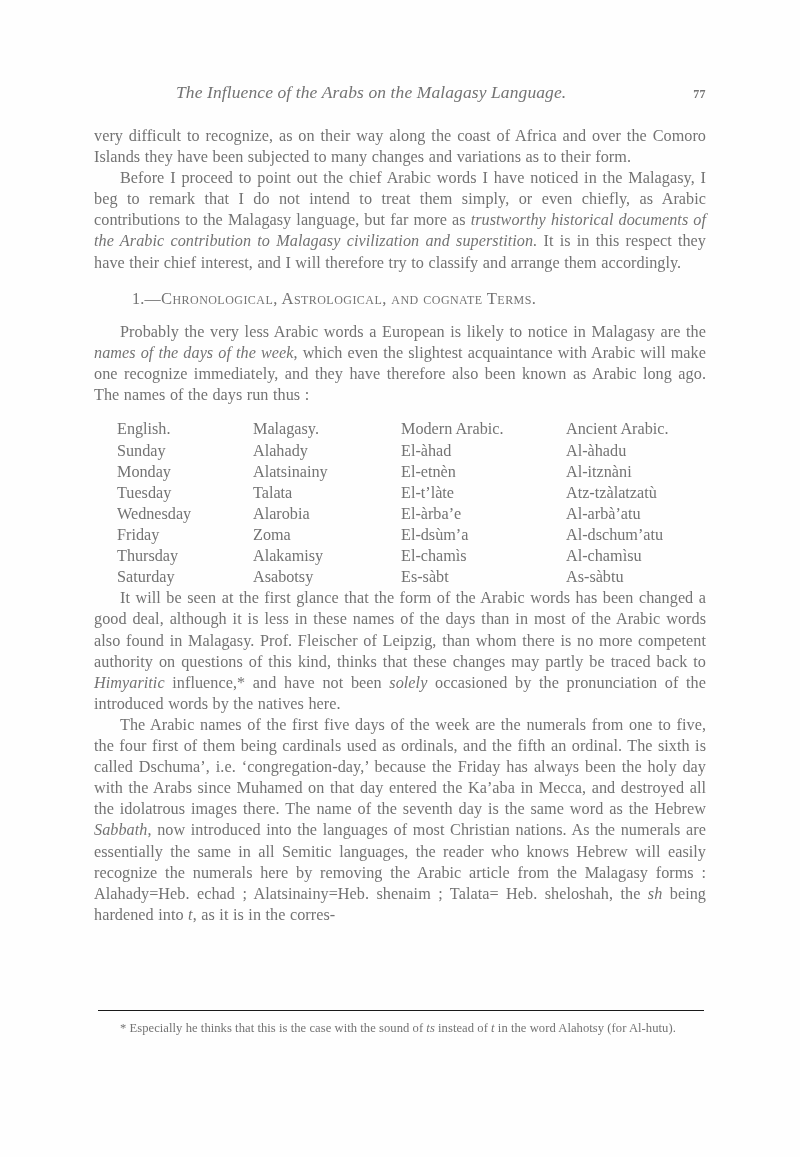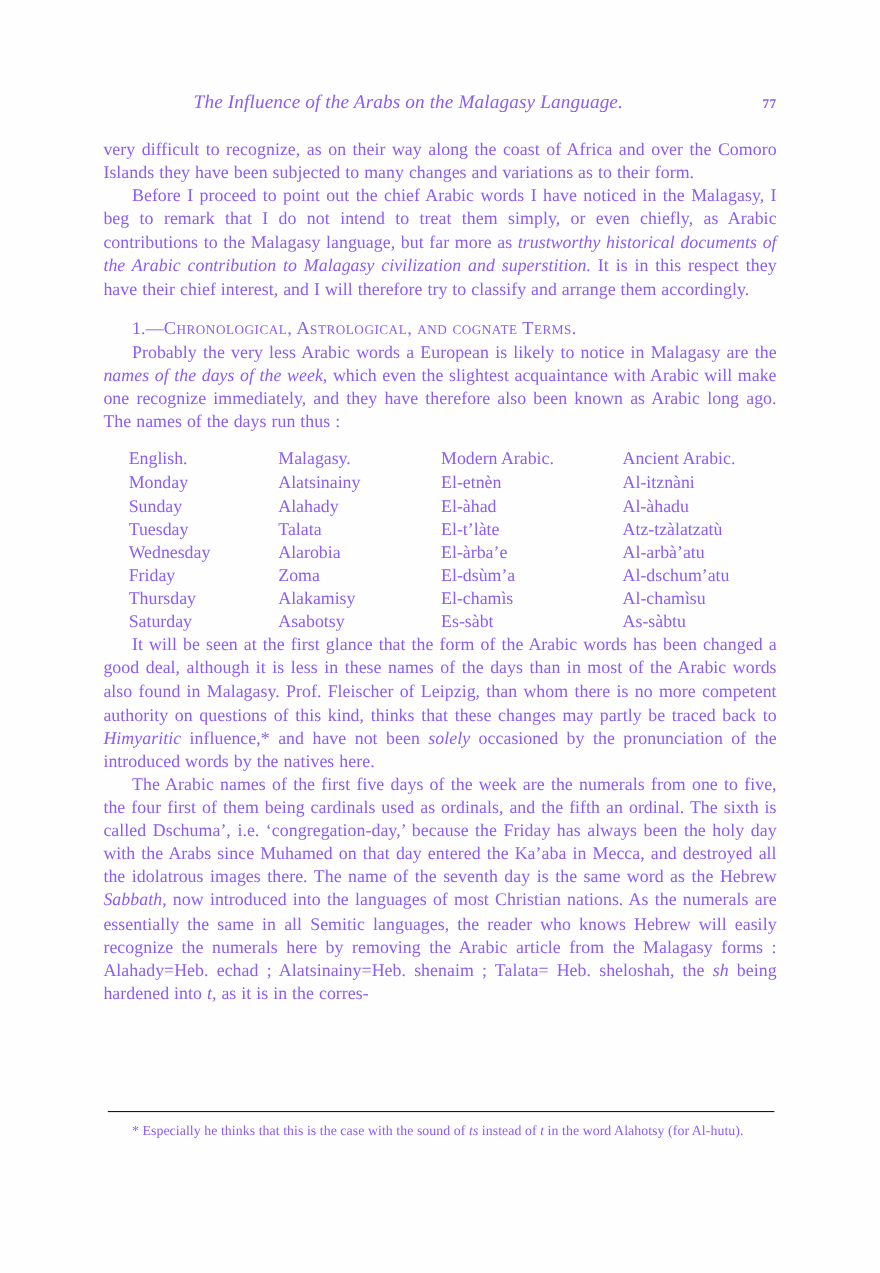--- a/index.html
+++ b/index.html
@@ -9,21 +9,21 @@
     background: #ffffff;
   }
   .page {
     position: relative;
     width: 800px;
     height: 1157px;
     background: #fefefe;
     margin: 0 auto;
     overflow: hidden;
     font-family: "Liberation Serif", "DejaVu Serif", serif;
-    color: #8b5cf6;
+    color: #737373;
     -webkit-font-smoothing: antialiased;
   }
 
   
   .runhead {
     position: absolute;
     left: 94px;
     top: 82px;
     width: 612px;
     height: 26px;
@@ -65,21 +65,21 @@
   p.para.indent {
     text-indent: 26px;
   }
   p.gap {
     margin-top: 0;
   }
   .it { font-style: italic; }
 
   
   .section-head {
-    margin: 0;
+    margin: 12px;
     margin-top: 14px;
     font-size: 16.2px;
     line-height: 21.1px;
     text-indent: 26px;
     letter-spacing: 0.2px;
   }
   .section-head .sc {
     font-variant: small-caps;
     font-size: 16.6px;
     letter-spacing: 0.45px;
@@ -172,32 +172,32 @@
       <thead>
         <tr>
           <th>English.</th>
           <th>Malagasy.</th>
           <th>Modern Arabic.</th>
           <th>Ancient Arabic.</th>
         </tr>
       </thead>
       <tbody>
         <tr>
+          <td>Sunday</td>
+          <td>Alahady</td>
+          <td>El-àhad</td>
+          <td>Al-àhadu</td>
+        </tr>
+        <tr>
           <td>Monday</td>
           <td>Alatsinainy</td>
           <td>El-etnèn</td>
           <td>Al-itznàni</td>
         </tr>
         <tr>
-          <td>Sunday</td>
-          <td>Alahady</td>
-          <td>El-àhad</td>
-          <td>Al-àhadu</td>
-        </tr>
-        <tr>
           <td>Tuesday</td>
           <td>Talata</td>
           <td>El-t’làte</td>
           <td>Atz-tzàlatzatù</td>
         </tr>
         <tr>
           <td>Wednesday</td>
           <td>Alarobia</td>
           <td>El-àrba’e</td>
           <td>Al-arbà’atu</td>

